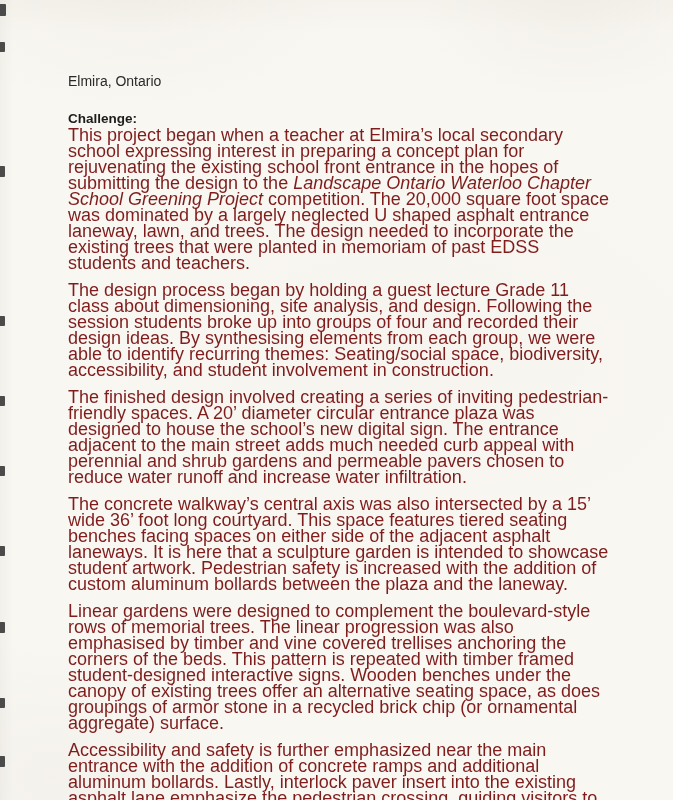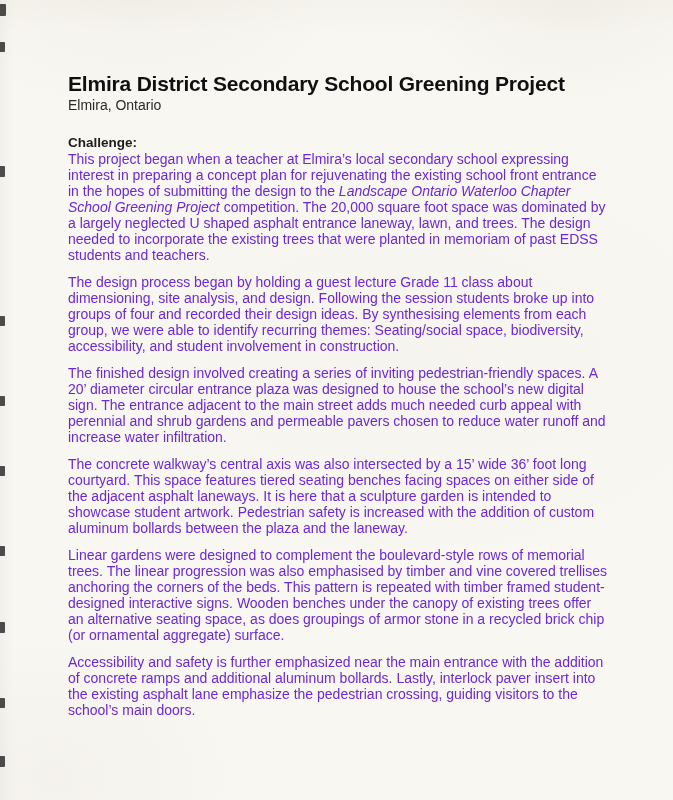--- a/index.html
+++ b/index.html
@@ -69,23 +69,23 @@
   }
   h2.sec-heading {
     margin: 0;
     font-size: 13.5px;
     line-height: 16px;
     font-weight: bold;
     color: #1c1c1c;
   }
   p.body {
     margin: 0 0 11px 0;
-    font-size: 14px;
+    font-size: 18px;
     line-height: 16px;
-    color: #6d28d9;
+    color: #7f1d1d;
   }
   p.body em {
     font-style: italic;
   }
 </style>
 </head>
 <body>
 
 <div class="page">
 
@@ -97,21 +97,20 @@
     <div class="edge-mark" style="top:396px;height:10px;"></div>
     <div class="edge-mark" style="top:466px;height:10px;"></div>
     <div class="edge-mark" style="top:546px;height:10px;"></div>
     <div class="edge-mark" style="top:622px;height:11px;"></div>
     <div class="edge-mark" style="top:698px;height:10px;"></div>
     <div class="edge-mark" style="top:756px;height:11px;"></div>
   </div>
 
   <main class="content">
 
-    <h1 class="title">Elmira District Secondary School Greening Project</h1>
     <p class="subtitle">Elmira, Ontario</p>
 
     <section class="first">
       <h2 class="sec-heading">Challenge:</h2>
       <p class="body"><span>This project began when a teacher at Elmira’s local secondary school expressing interest in preparing a concept plan for rejuvenating the existing school front entrance in the hopes of submitting the design to the </span><em>Landscape Ontario Waterloo Chapter School Greening Project</em><span> competition. The 20,000 square foot space was dominated by a largely neglected U shaped asphalt entrance laneway, lawn, and trees. The design needed to incorporate the existing trees that were planted in memoriam of past EDSS students and teachers.</span></p>
     </section>
 
     <section class="second">
       <p class="body">The design process began by holding a guest lecture Grade 11 class about dimensioning, site analysis, and design. Following the session students broke up into groups of four and recorded their design ideas. By synthesising elements from each group, we were able to identify recurring themes: Seating/social space, biodiversity, accessibility, and student involvement in construction.</p>
       <p class="body">The finished design involved creating a series of inviting pedestrian-friendly spaces. A 20’ diameter circular entrance plaza was designed to house the school’s new digital sign. The entrance adjacent to the main street adds much needed curb appeal with perennial and shrub gardens and permeable pavers chosen to reduce water runoff and increase water infiltration.</p>

